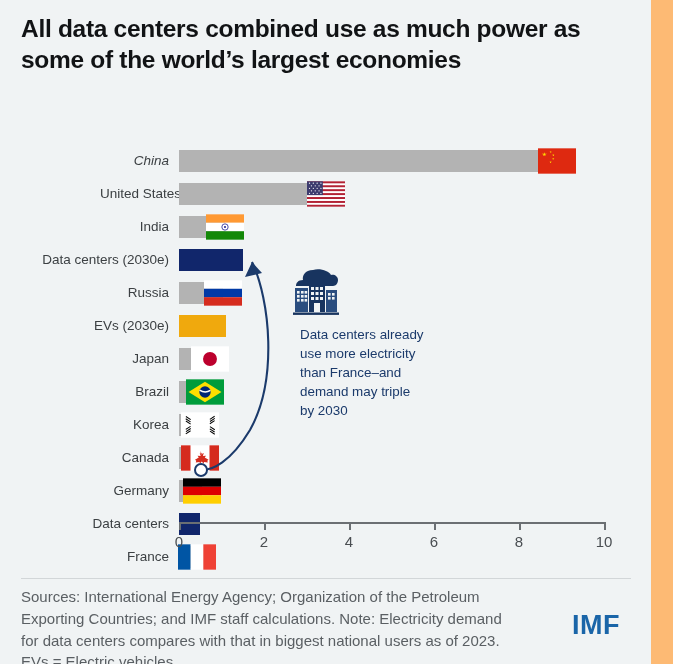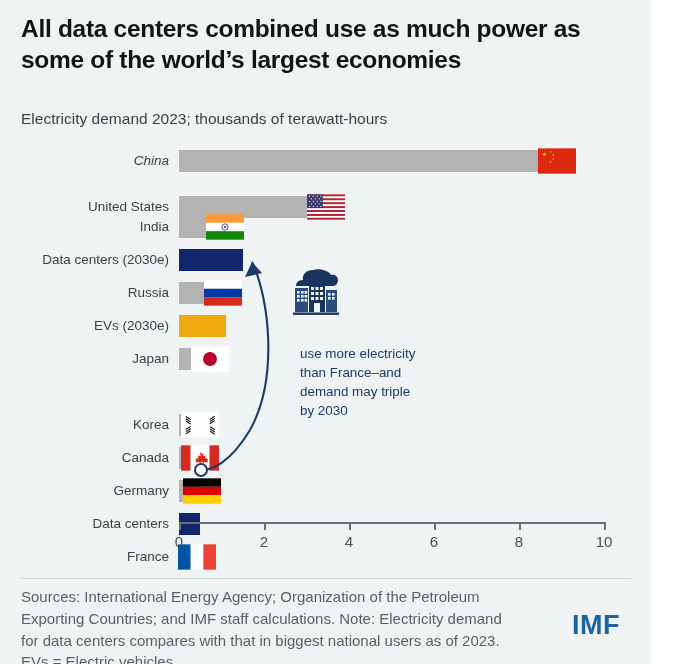--- a/index.html
+++ b/index.html
@@ -5,21 +5,21 @@
   html,body{margin:0;padding:0;}
   body{
     width:673px;height:664px;
     background:#e9e9e9;
     font-family:"Liberation Sans", sans-serif;
     overflow:hidden;
   }
   #page{
     position:relative;
     width:673px;height:664px;
-    background:#ffffff;
+    background:#fdba74;
   }
   .canvas{
     position:absolute;left:0;top:0;width:651px;height:664px;
     background:#f0f3f4;
   }
   
   .title{
     position:absolute;left:21px;top:13px;width:610px;
     font-size:24.5px;font-weight:bold;color:#111315;
     line-height:1.28;letter-spacing:-0.3px;
@@ -73,40 +73,39 @@
     font-size:27px;font-weight:bold;color:#1a65a8;letter-spacing:0.5px;
   }
 </style>
 </head>
 <body>
 
 <div id="page">
   <div class="canvas"></div>
 
   <div class="title">All data centers combined use as much power as some of the world’s largest economies</div>
-  <div class="subtitle">Electricity demand 2023; thousands of terawatt-hours</div>
 
   <div class="plot" id="plot">
       <div class="row" style="top: 0px; font-style: italic;">
         <div class="cat-label">China</div>
         <div class="bar gray" style="width: 378.25px;"></div>
         <div class="flag" style="left: 538.25px;">
           <svg viewBox="0 0 60 40">
             <rect width="60" height="40" fill="#de2910"></rect>
             <g fill="#ffde00">
               <polygon points="10,6 12,12 6,8.4 14,8.4 8,12"></polygon>
               <polygon points="20,4 21,7 18,5.2 22,5.2 19,7"></polygon>
               <polygon points="24,9 25,12 22,10.2 26,10.2 23,12"></polygon>
               <polygon points="24,15 25,18 22,16.2 26,16.2 23,18"></polygon>
               <polygon points="20,20 21,23 18,21.2 22,21.2 19,23"></polygon>
             </g>
           </svg>
         </div>
       </div>
-      <div class="row" style="top: 46px;">
+      <div class="row" style="top: 33px; padding-left: 12px;">
         <div class="cat-label">United States</div>
         <div class="bar gray" style="width: 147.05px;"></div>
         <div class="flag" style="left: 307.05px;">
           <svg viewBox="0 0 60 40">
             <rect width="60" height="40" fill="#fff"></rect>
             <g fill="#b22234">
               <rect y="0" width="60" height="3.1"></rect>
               <rect y="6.2" width="60" height="3.1"></rect>
               <rect y="12.4" width="60" height="3.1"></rect>
               <rect y="18.6" width="60" height="3.1"></rect>
@@ -170,20 +169,32 @@
         <div class="cat-label">EVs (2030e)</div>
         <div class="bar orange" style="width: 46.75px;"></div>
       </div>
       <div class="row" style="top: 198px;">
         <div class="cat-label">Japan</div>
         <div class="bar gray" style="width: 31.025px;"></div>
         <div class="flag" style="left: 191.025px;">
           <svg viewBox="0 0 60 40">
             <rect width="60" height="40" fill="#fff"></rect>
             <circle cx="30" cy="20" r="11" fill="#bc002d"></circle>
+          </svg>
+        </div>
+      </div>
+      <div class="row" style="top: 231px;">
+        <div class="cat-label">Brazil</div>
+        <div class="bar gray" style="width: 26.35px;"></div>
+        <div class="flag" style="left: 186.35px;">
+          <svg viewBox="0 0 60 40">
+            <rect width="60" height="40" fill="#009c3b"></rect>
+            <polygon points="30,4 56,20 30,36 4,20" fill="#ffdf00"></polygon>
+            <circle cx="30" cy="20" r="9" fill="#002776"></circle>
+            <path d="M21.5 17 Q30 22.5 38.5 17.5" stroke="#fff" stroke-width="2.4" fill="none"></path>
           </svg>
         </div>
       </div>
       <div class="row" style="top: 264px;">
         <div class="cat-label">Korea</div>
         <div class="bar gray" style="width: 21.25px;"></div>
         <div class="flag" style="left: 181.25px;">
           <svg viewBox="0 0 60 40">
             <rect width="60" height="40" fill="#fff"></rect>
             <path d="M30 13 a7 7 0 0 1 0 14 a7 7 0 0 0 0 -14" fill="#cd2e3a"></path>
@@ -288,21 +299,21 @@
       <rect x="37" y="25" width="2.6" height="2.6"></rect>
         <rect x="41" y="25" width="2.6" height="2.6"></rect>
       <rect x="37" y="29" width="2.6" height="2.6"></rect>
         <rect x="41" y="29" width="2.6" height="2.6"></rect>
       <rect x="23" y="35" width="6" height="9"></rect>
     </g>
     <rect x="2" y="44.5" width="46" height="2.4" fill="#18345f"></rect>
   </svg>
 
   <div class="ann-text">
-    <br>
+    <span>Data centers already</span><br>
     <span>use more electricity</span><br>
     <span>than France–and</span><br>
     <span>demand may triple</span><br>
     <span>by 2030</span>
   </div>
 
   <svg class="ann-curve" viewBox="0 0 180 260">
     <path d="M102 32 C120 70 128 150 100 200 C80 233 62 240 52 240" stroke="#1b3a6b" stroke-width="2.1" fill="none"></path>
     <path d="M102 32 L95 47 L112 43 Z" fill="#1b3a6b"></path>
     <circle cx="51" cy="240" r="6" fill="#ffffff" stroke="#1b3a6b" stroke-width="2"></circle>

